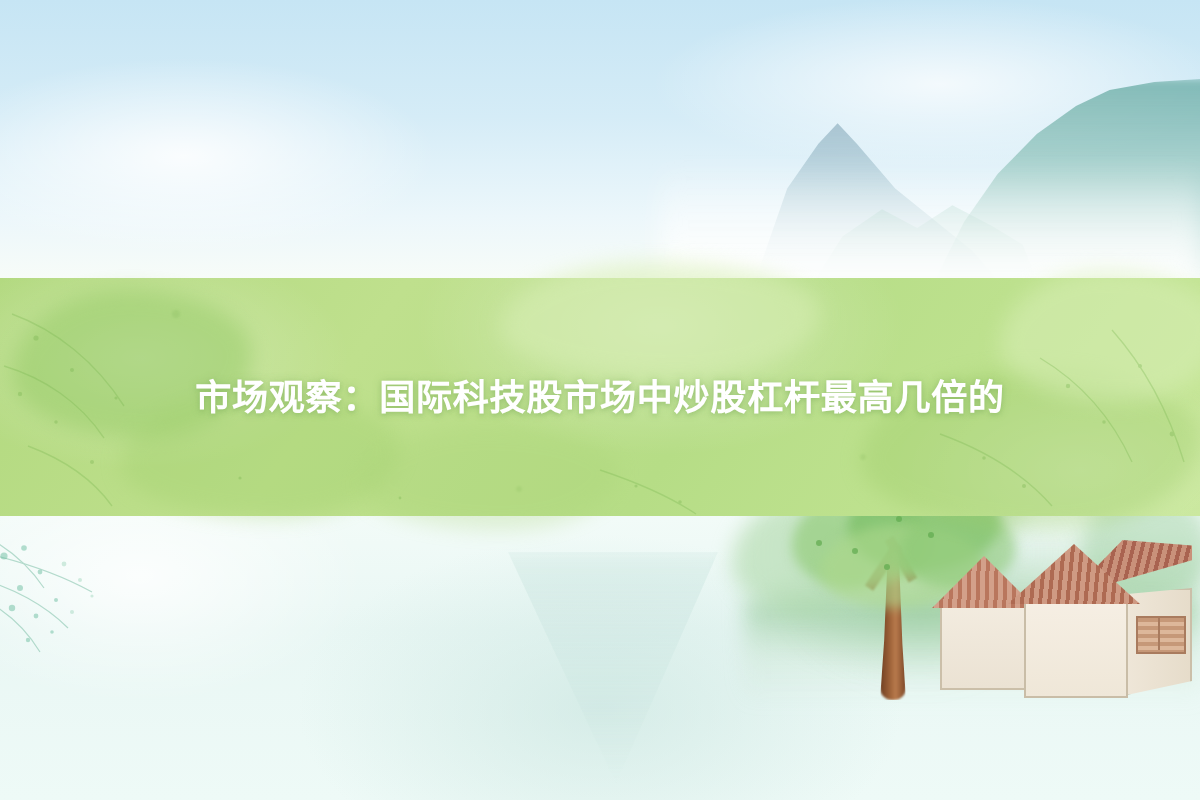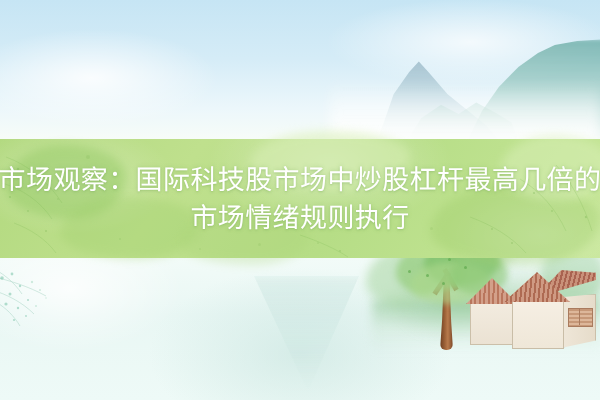--- a/index.html
+++ b/index.html
@@ -268,23 +268,23 @@
     position: absolute;
     left: 0; top: 139px;
     width: 600px; height: 119px;
     display: flex;
     flex-direction: column;
     align-items: center;
     justify-content: center;
   }
   .title-line {
     color: #ffffff;
-    font-size: 27px;
+    font-size: 18px;
     line-height: 38px;
-    font-weight: 400;
+    font-weight: 700;
     letter-spacing: 0.4px;
     text-align: center;
     text-shadow: 0 0 4px rgba(130,180,95,0.45), 0 1px 2px rgba(110,160,80,0.30);
     white-space: nowrap;
   }
 </style>
 </head>
 <body>
 
 <div class="banner">
@@ -404,16 +404,15 @@
       </g>
     </svg>
 
     <div class="speck" style="left:86px; top:16px; width:4px; height:4px; opacity:.35;"></div>
     <div class="speck" style="left:430px; top:88px; width:3px; height:3px; opacity:.3;"></div>
     <div class="speck" style="left:258px; top:104px; width:3px; height:3px; opacity:.3;"></div>
   </div>
 
   <div class="title-wrap">
     <div class="title-line">市场观察：国际科技股市场中炒股杠杆最高几倍的</div>
-    <div class="title-line">市场情绪规则执行</div>
   </div>
 
 </div>
 
 </body></html>

